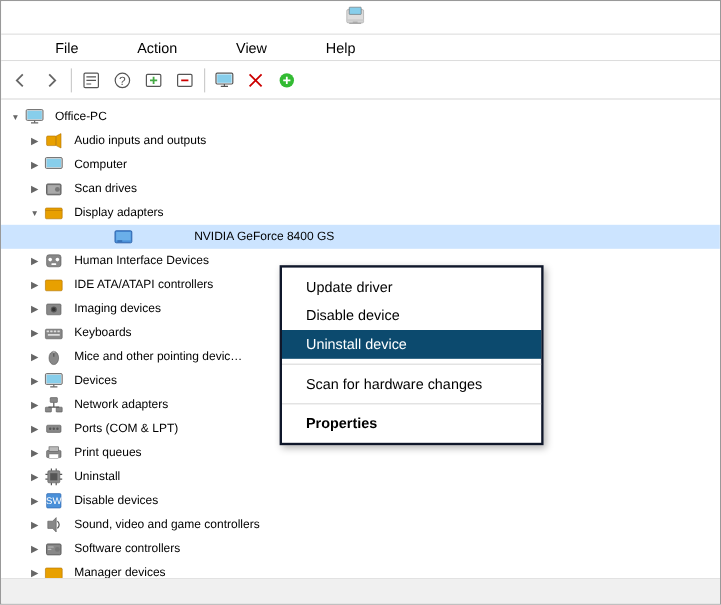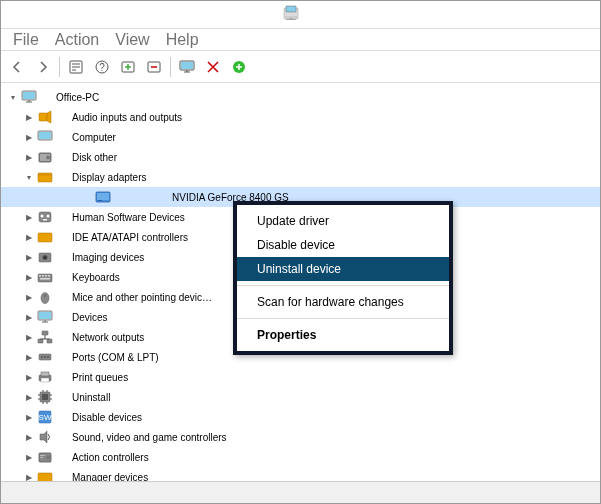--- a/index.html
+++ b/index.html
@@ -43,22 +43,23 @@
       align-items: center;
       padding: 2px 4px;
       background: #fff;
       border-bottom: 1px solid #ddd;
       height: 22px;
     }
 
     .menu-item {
       padding: 2px 8px;
       cursor: pointer;
-      font-size: 16px;
-      color: #737373;
+      font-size: 12px;
+      color: #000000;
+      margin-left: 33px;
     }
 
     .toolbar {
       display: flex;
       align-items: center;
       padding: 2px 4px;
       background: #fff;
       border-bottom: 1px solid #ddd;
       height: 32px;
       gap: 2px;
@@ -119,38 +120,38 @@
       align-items: center;
       justify-content: center;
       font-size: 8px;
       color: #666;
       flex-shrink: 0;
     }
 
     .tree-icon {
       width: 16px;
       height: 16px;
-      margin-right: 19px;
+      margin-right: 9px;
       display: inline-flex;
       align-items: center;
       justify-content: center;
       flex-shrink: 0;
     }
 
     .tree-label {
       font-size: 10px;
     }
 
     
     .context-menu {
       position: absolute;
       left: 232px;
-      top: 118px;
+      top: 138px;
       background: #fff;
-      border: 4px solid #0f172a;
+      border: 2px solid #0f172a;
       box-shadow: 2px 2px 6px rgba(0,0,0,0.3);
       min-width: 220px;
       z-index: 100;
       padding: 4px 0;
     }
 
     .ctx-item {
       padding: 5px 20px;
       cursor: pointer;
       font-size: 12px;
@@ -313,21 +314,21 @@
 
       <div class="tree-item indent-1">
         <span class="expander">▶</span>
         <span class="tree-icon">
           <svg width="16" height="16" viewBox="0 0 16 16">
             <rect x="2" y="4" width="12" height="9" rx="1" fill="#888" stroke="#555" stroke-width="0.8"></rect>
             <rect x="3" y="5" width="10" height="7" fill="#aaa"></rect>
             <circle cx="11" cy="8.5" r="2" fill="#777"></circle>
           </svg>
         </span>
-        <span class="tree-label">Disk other</span>
+        <span class="tree-label">Scan drives</span>
       </div>
 
       <div class="tree-item indent-1">
         <span class="expander">▾</span>
         <span class="tree-icon">
           <svg width="16" height="16" viewBox="0 0 16 16">
             <rect x="1" y="4" width="14" height="9" rx="1" fill="#e8a000" stroke="#b07000" stroke-width="0.5"></rect>
             <path d="M1 6h14" stroke="#b07000" stroke-width="0.5"></path>
           </svg>
         </span>
@@ -349,21 +350,21 @@
       <div class="tree-item indent-1">
         <span class="expander">▶</span>
         <span class="tree-icon">
           <svg width="16" height="16" viewBox="0 0 16 16">
             <rect x="2" y="3" width="12" height="10" rx="2" fill="#888" stroke="#555" stroke-width="0.5"></rect>
             <circle cx="5" cy="7" r="1.5" fill="#fff"></circle>
             <circle cx="11" cy="7" r="1.5" fill="#fff"></circle>
             <rect x="6" y="10" width="4" height="1.5" rx="0.5" fill="#fff"></rect>
           </svg>
         </span>
-        <span class="tree-label">Human Software Devices</span>
+        <span class="tree-label">Human Interface Devices</span>
       </div>
 
       <div class="tree-item indent-1">
         <span class="expander">▶</span>
         <span class="tree-icon">
           <svg width="16" height="16" viewBox="0 0 16 16">
             <rect x="1" y="4" width="14" height="9" rx="1" fill="#e8a000" stroke="#b07000" stroke-width="0.5"></rect>
           </svg>
         </span>
         <span class="tree-label">IDE ATA/ATAPI controllers</span>
@@ -426,21 +427,21 @@
         <span class="tree-icon">
           <svg width="16" height="16" viewBox="0 0 16 16">
             <rect x="5" y="2" width="6" height="4" rx="0.5" fill="#888" stroke="#555" stroke-width="0.5"></rect>
             <rect x="1" y="10" width="5" height="4" rx="0.5" fill="#888" stroke="#555" stroke-width="0.5"></rect>
             <rect x="10" y="10" width="5" height="4" rx="0.5" fill="#888" stroke="#555" stroke-width="0.5"></rect>
             <line x1="8" y1="6" x2="8" y2="10" stroke="#555" stroke-width="1"></line>
             <line x1="8" y1="10" x2="3.5" y2="10" stroke="#555" stroke-width="1"></line>
             <line x1="8" y1="10" x2="12.5" y2="10" stroke="#555" stroke-width="1"></line>
           </svg>
         </span>
-        <span class="tree-label">Network outputs</span>
+        <span class="tree-label">Network adapters</span>
       </div>
 
       <div class="tree-item indent-1">
         <span class="expander">▶</span>
         <span class="tree-icon">
           <svg width="16" height="16" viewBox="0 0 16 16">
             <rect x="2" y="5" width="12" height="6" rx="1" fill="#888" stroke="#555" stroke-width="0.5"></rect>
             <circle cx="5" cy="8" r="1" fill="#555"></circle>
             <circle cx="8" cy="8" r="1" fill="#555"></circle>
             <circle cx="11" cy="8" r="1" fill="#555"></circle>
@@ -505,21 +506,21 @@
       <div class="tree-item indent-1">
         <span class="expander">▶</span>
         <span class="tree-icon">
           <svg width="16" height="16" viewBox="0 0 16 16">
             <rect x="2" y="4" width="12" height="9" rx="1" fill="#888" stroke="#555" stroke-width="0.8"></rect>
             <circle cx="11" cy="8.5" r="2" fill="#777"></circle>
             <rect x="3" y="6" width="5" height="1" rx="0.5" fill="#bbb"></rect>
             <rect x="3" y="8" width="3" height="1" rx="0.5" fill="#bbb"></rect>
           </svg>
         </span>
-        <span class="tree-label">Action controllers</span>
+        <span class="tree-label">Software controllers</span>
       </div>
 
       <div class="tree-item indent-1">
         <span class="expander">▶</span>
         <span class="tree-icon">
           <svg width="16" height="16" viewBox="0 0 16 16">
             <rect x="1" y="4" width="14" height="9" rx="1" fill="#e8a000" stroke="#b07000" stroke-width="0.5"></rect>
           </svg>
         </span>
         <span class="tree-label">Manager devices</span>

